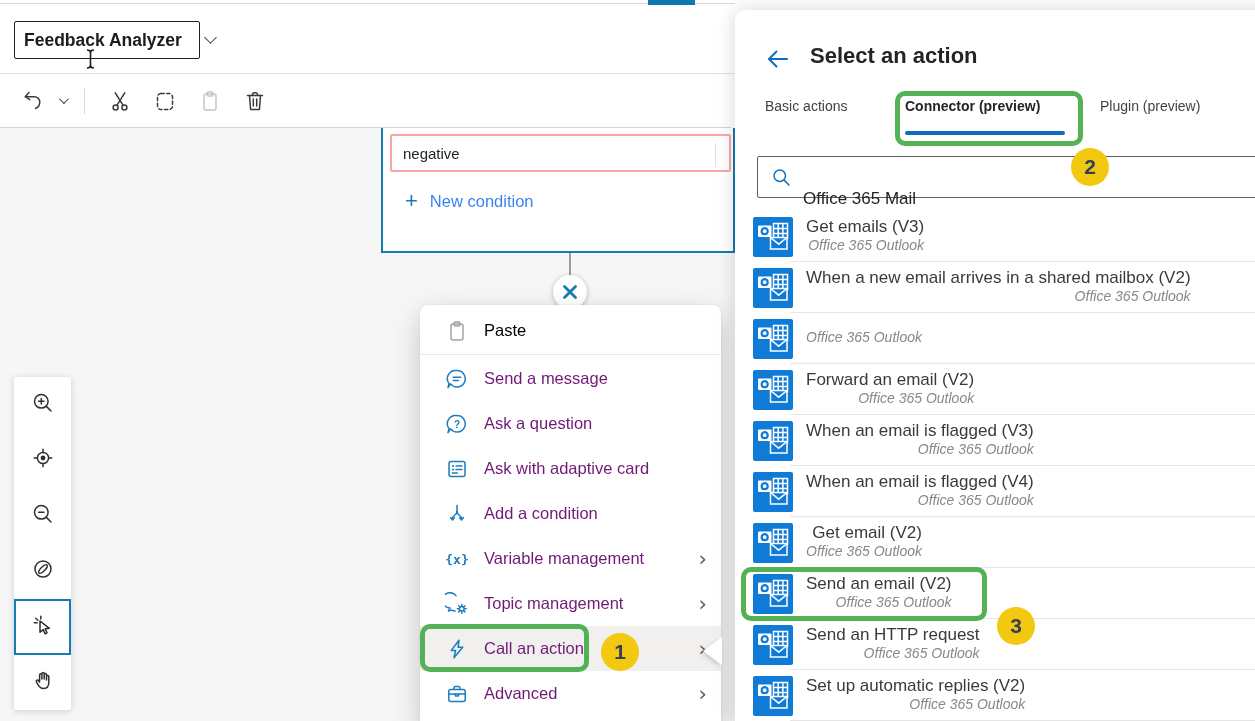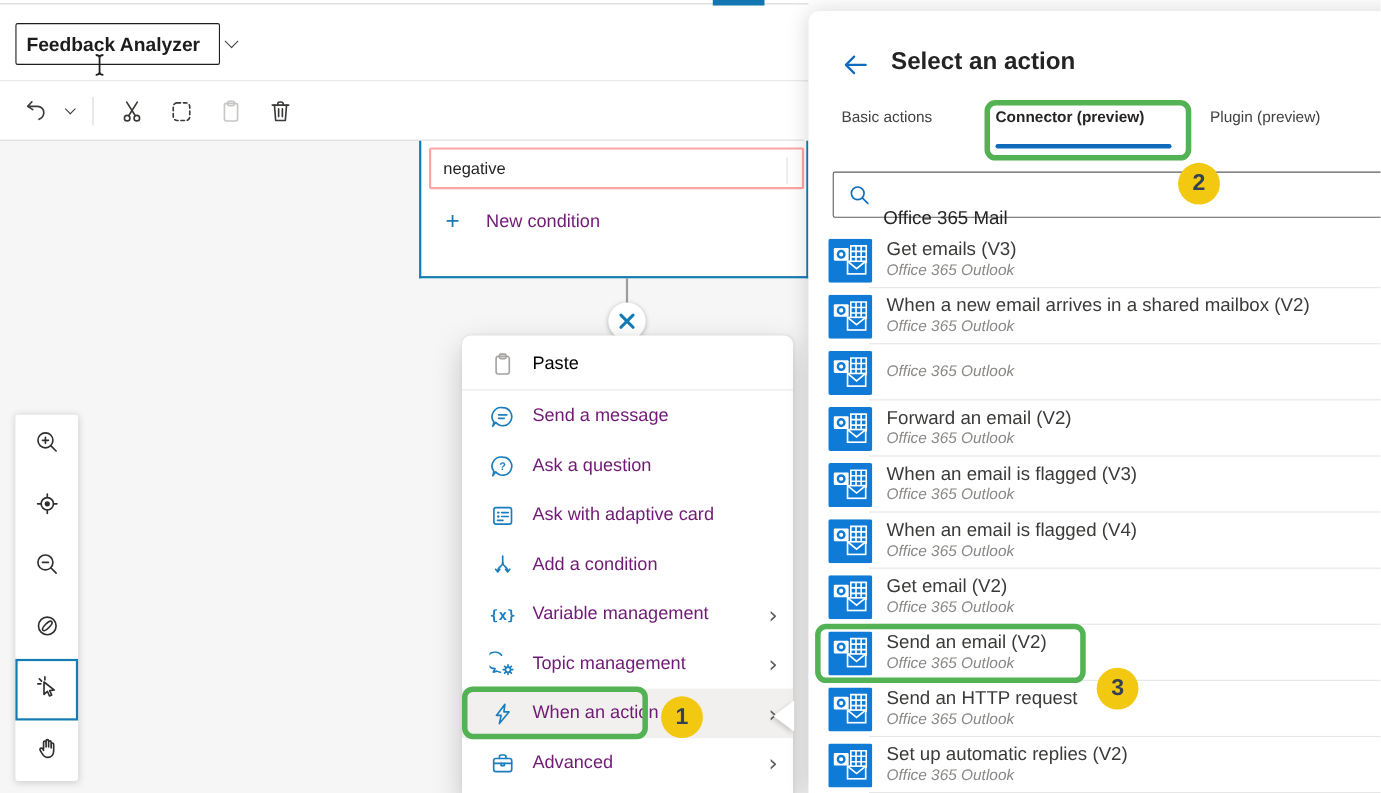--- a/index.html
+++ b/index.html
@@ -34,21 +34,21 @@
   
   #canvas { left:0; top:128px; width:735px; height:593px; background:#f6f6f7; overflow:hidden; }
   #cond-node { position:absolute; left:381px; top:-18px; width:354px; height:143px; background:#fff;
     border:2.5px solid #147bb3; border-top:none; }
   .cond-box { position:absolute; left:7px; width:341px; background:#fff; border:2px solid #fca5a5;
     border-radius:2px; font-size:15px; color:#242424; display:flex; align-items:center; padding-left:11px; }
   #cond-val { top:24px; height:38px; }
   #cond-val::after { content:""; position:absolute; right:13px; top:7px; width:1px; height:24px; background:#e0e0e0; }
   #new-cond { position:absolute; left:22px; top:72px; height:38px; display:flex; align-items:center; gap:12px; }
   #new-cond .plus { color:#147bb3; font-size:22px; font-weight:400; line-height:1; }
-  #new-cond .lbl { font-size:16.5px; color:#701a75;margin-left:12px; }
+  #new-cond .lbl { font-size:16.5px; color:#3b82f6; }
   #connector { left:569px; top:253px; width:1.5px; height:24px; background:#9d9d9d; }
   #x-circle { left:553px; top:275px; width:34px; height:34px; background:#fff; border-radius:50%;
     box-shadow:0 1px 5px rgba(0,0,0,.28); display:flex; align-items:center; justify-content:center; }
   #x-circle svg { width:18px; height:18px; stroke:#147bb3; stroke-width:2.8; stroke-linecap:round; }
 
   
   #context-menu { left:420px; top:305px; width:301px; height:420px; background:#fff;
     border-radius:8px 8px 0 0; box-shadow:0 10px 28px rgba(0,0,0,.20), 0 0 3px rgba(0,0,0,.08); padding-top:3px; }
   .menu-item { height:45px; display:flex; align-items:center; padding:0 14px 0 25px; position:relative; }
   .menu-item .icon { width:24px; height:24px; margin-right:15px; flex:none; }
@@ -70,21 +70,21 @@
   #panel-back { position:absolute; left:30px; top:36px; width:26px; height:26px; }
   #panel-back svg { width:26px; height:26px; stroke:#0f6cbd; fill:none; stroke-width:2; stroke-linecap:round; stroke-linejoin:round; }
   #panel-title { position:absolute; left:75px; top:33px; font-size:22px; font-weight:bold; color:#242424; }
   .tab { position:absolute; top:88px; height:36px; font-size:14px; color:#424242; display:flex; align-items:flex-start;justify-content:center; }
   .tab.active { font-weight:bold; color:#242424; }
   #tab-underline { position:absolute; left:170px; top:121px; width:160px; height:3.5px; background:#0f6cbd; border-radius:2px; }
   #search-box { position:absolute; left:22px; top:146px; width:512px; height:42px; border:1.5px solid #605e5c;
     border-radius:2px; background:#fff; display:flex; align-items:center; padding-left:13px; gap:11px; }
   #search-box svg { width:21px; height:21px; stroke:#0f6cbd; fill:none; stroke-width:1.7; stroke-linecap:round; }
   #search-value { font-size:17px; color:#242424;margin-top:44px; }
-  #action-list { position:absolute; left:0; top:201px; width:521px; }
+  #action-list { position:absolute; left:0; top:201px; width:521px;text-align:right; }
   .action-row { height:51px; display:flex; align-items:center; position:relative; padding-left:18px; }
   .action-row::after { content:""; position:absolute; left:55px; right:0; bottom:0; height:1px; background:#e6e6e6; }
   .action-row .aicon { width:40px; height:40px; flex:none; }
   .action-row .atxt { margin-left:13px; line-height:1.25; margin-top:-2px; }
   .action-row .atitle { font-size:17px; color:#3b3a39; }
   .action-row .asub { font-size:14px; font-style:italic; color:#8a8886; }
 
   
   #tool-palette { left:14px; top:377px; width:57px; height:333px; background:#fff; border-radius:3px;
     box-shadow:0 1px 7px rgba(0,0,0,.16); z-index:5; }
@@ -239,21 +239,21 @@
             <circle cx="16.8" cy="16.8" r="2.3"></circle>
             <path d="M16.8 13.8v-1.4M16.8 19.8v1.4M13.8 16.8h-1.4M19.8 16.8h1.4M14.7 14.7l-1-1M18.9 18.9l1 1M18.9 14.7l1-1M14.7 18.9l-1 1"></path>
           </svg></span>
         <span class="mlabel">Topic management</span>
         <span class="sub">›</span>
       </div>
       <div class="menu-item hovered">
         <span class="icon "><svg viewBox="0 0 24 24">
             <path d="M14 3.2 6.3 13.4h4.3L9 20.8l8.7-10.6h-4.6z"></path>
           </svg></span>
-        <span class="mlabel">When an action</span>
+        <span class="mlabel">Call an action</span>
         <span class="sub">›</span>
       </div>
       <div class="menu-item">
         <span class="icon "><svg viewBox="0 0 24 24">
             <rect x="3.8" y="7.5" width="16.4" height="12" rx="2"></rect>
             <path d="M9 7.5V6a1.6 1.6 0 0 1 1.6-1.6h2.8A1.6 1.6 0 0 1 15 6v1.5"></path>
             <path d="M3.8 12h16.4"></path>
             <path d="M10.5 12v2h3v-2"></path>
           </svg></span>
         <span class="mlabel">Advanced</span>

